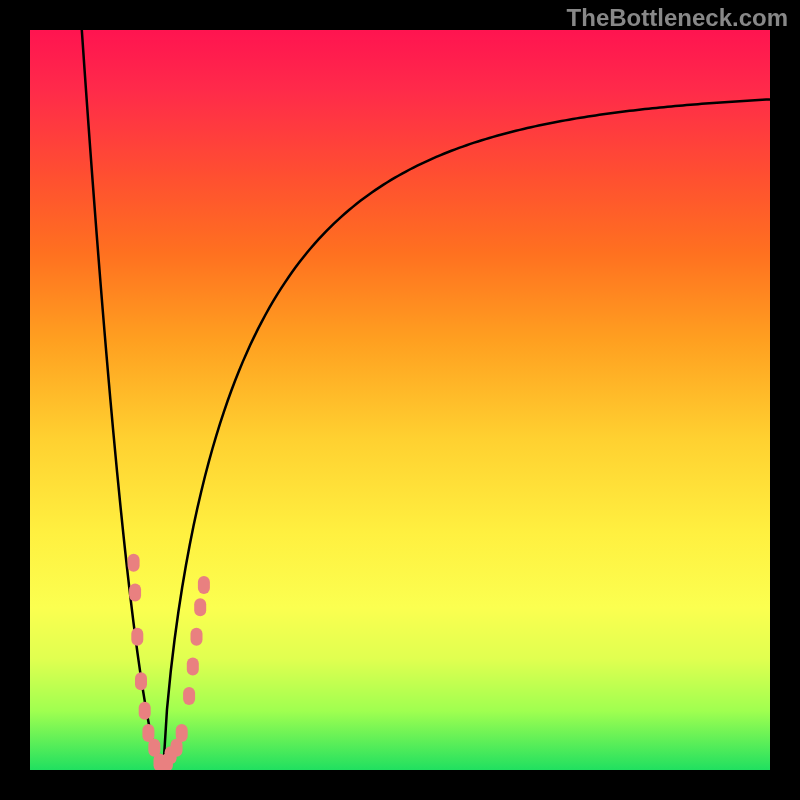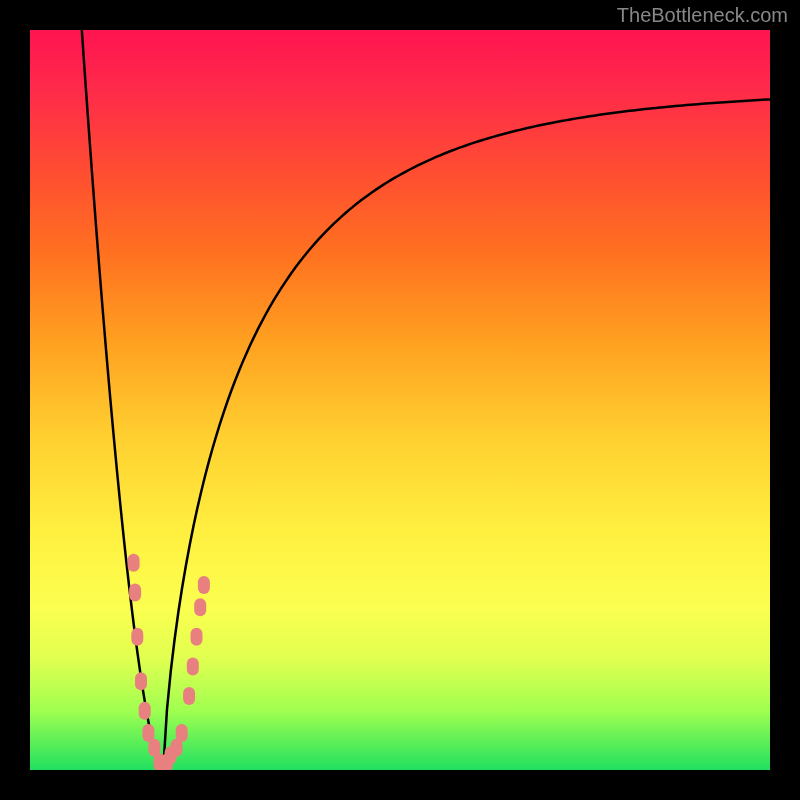--- a/index.html
+++ b/index.html
@@ -9,22 +9,22 @@
       background: #000;
       font-family: Arial, sans-serif;
       position: relative;
       overflow: hidden;
     }
     .watermark {
       position: absolute;
       top: 4px;
       right: 12px;
       color: #888;
-      font-size: 20px;
-      font-weight: 400;
+      font-size: 24px;
+      font-weight: 700;
       z-index: 10;
     }
     .chart-area {
       position: absolute;
       left: 30px;
       top: 30px;
       width: 740px;
       height: 740px;
       background: linear-gradient(to bottom,
         #ff1450 0%,

